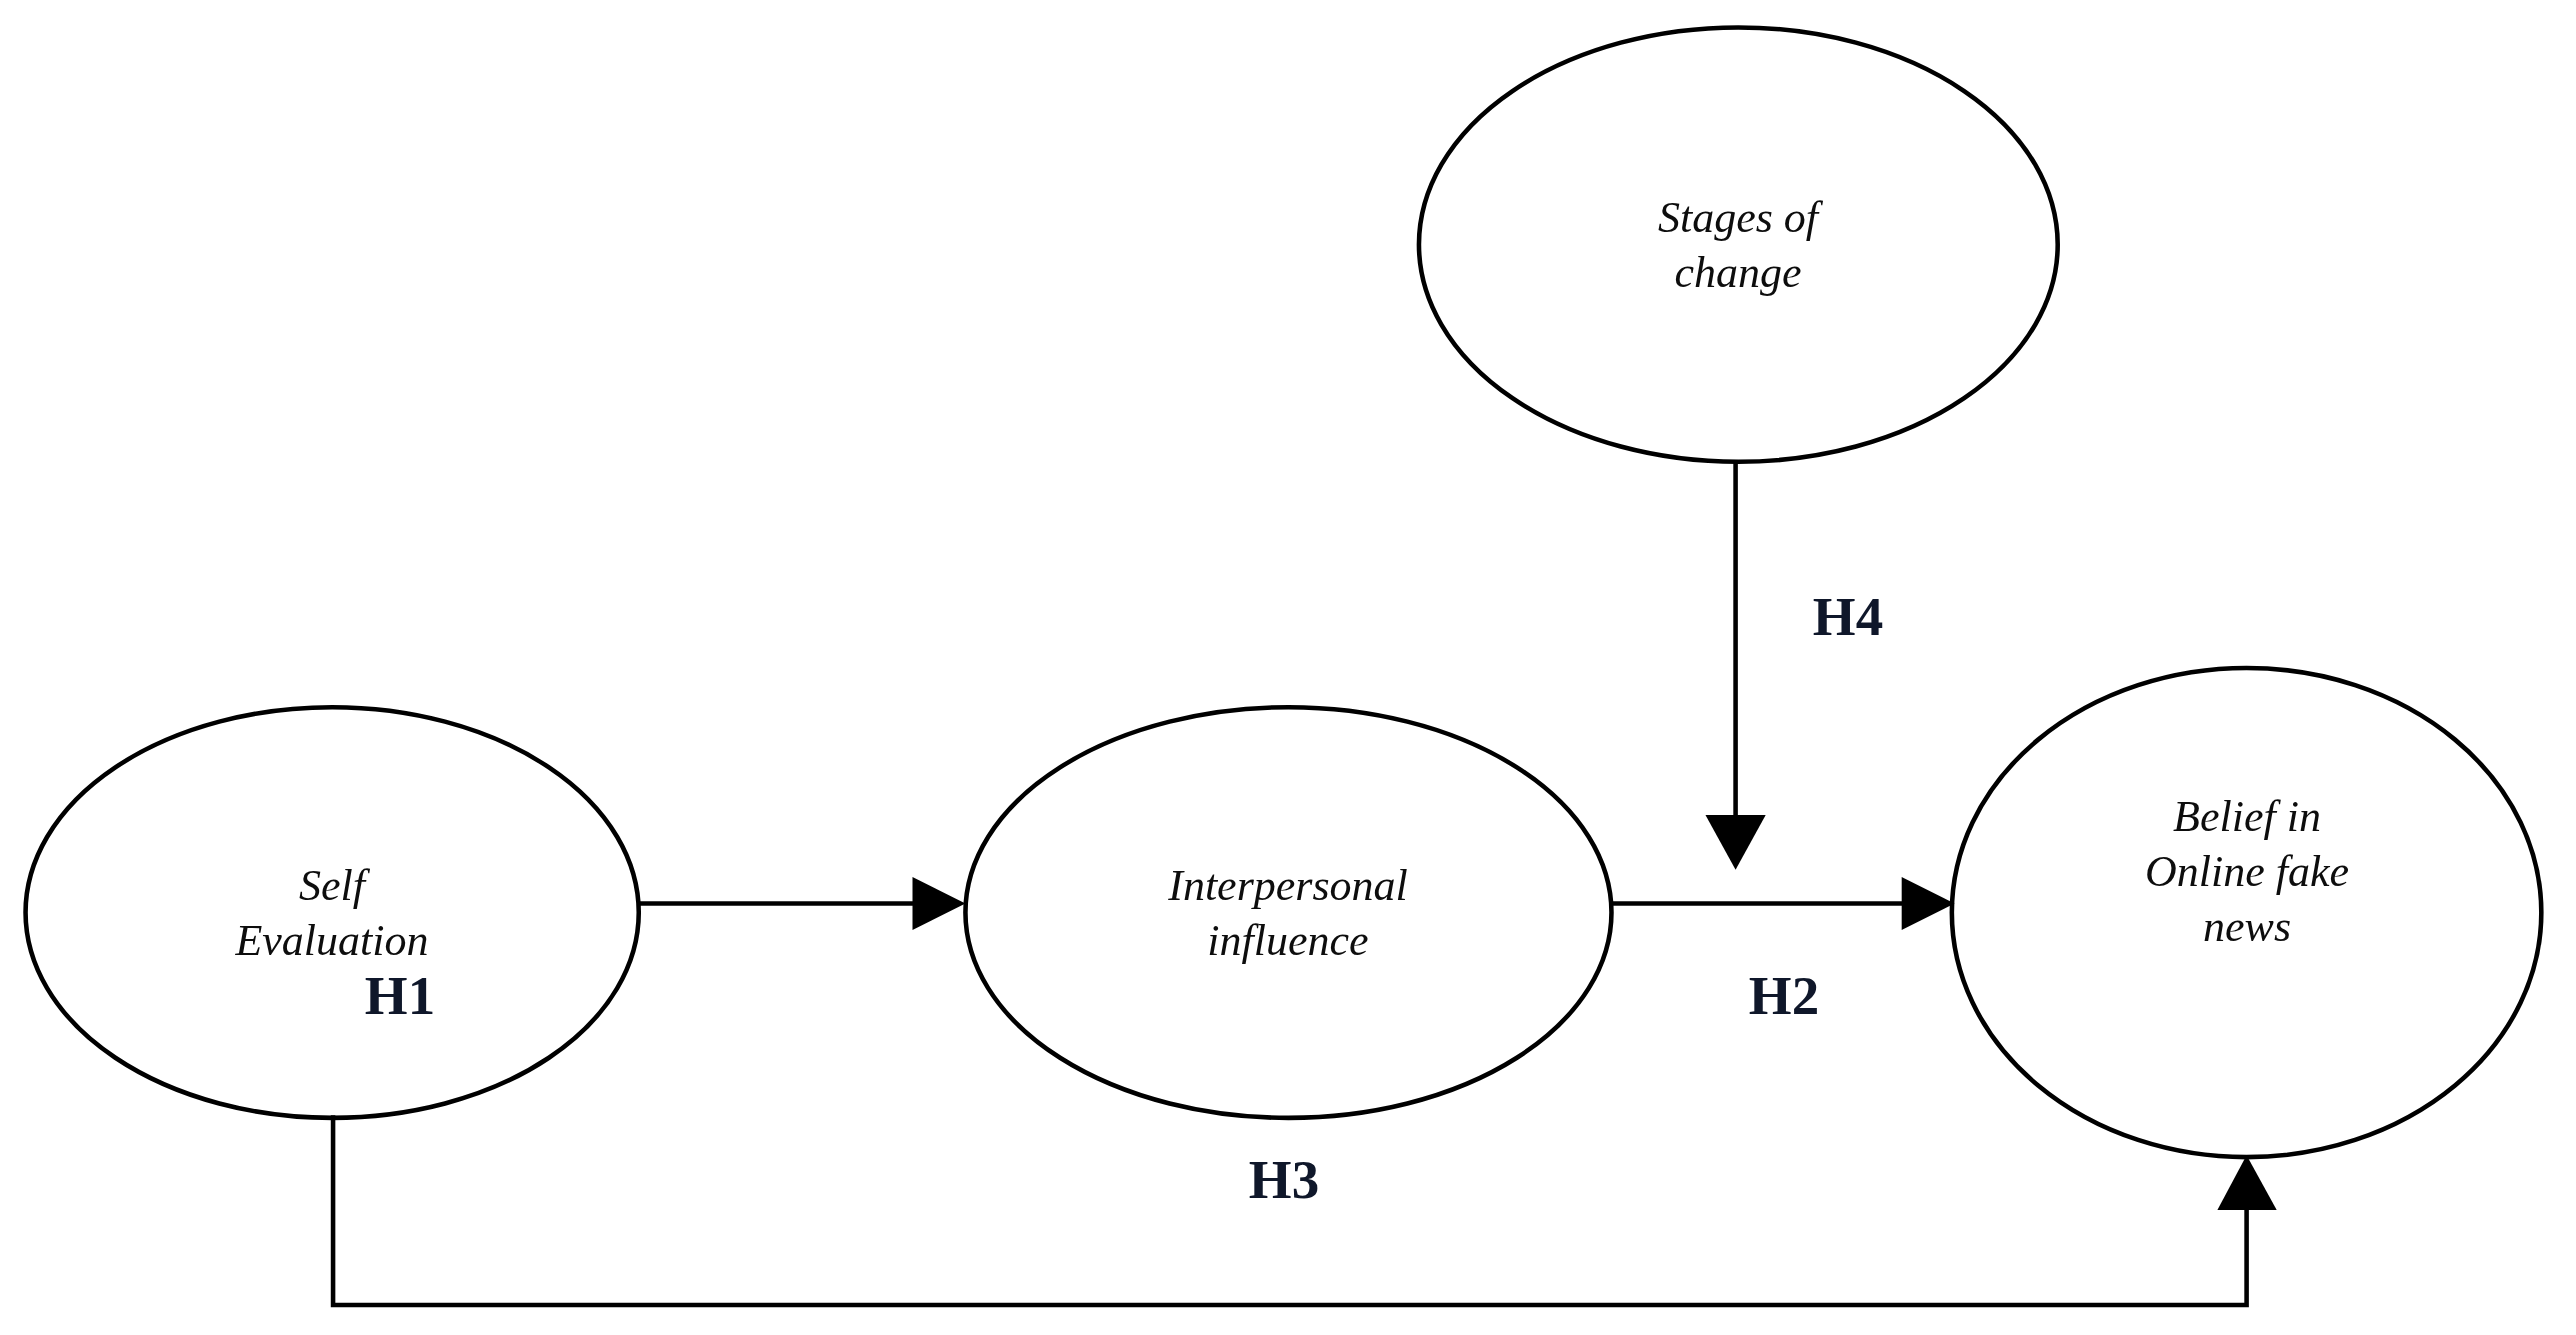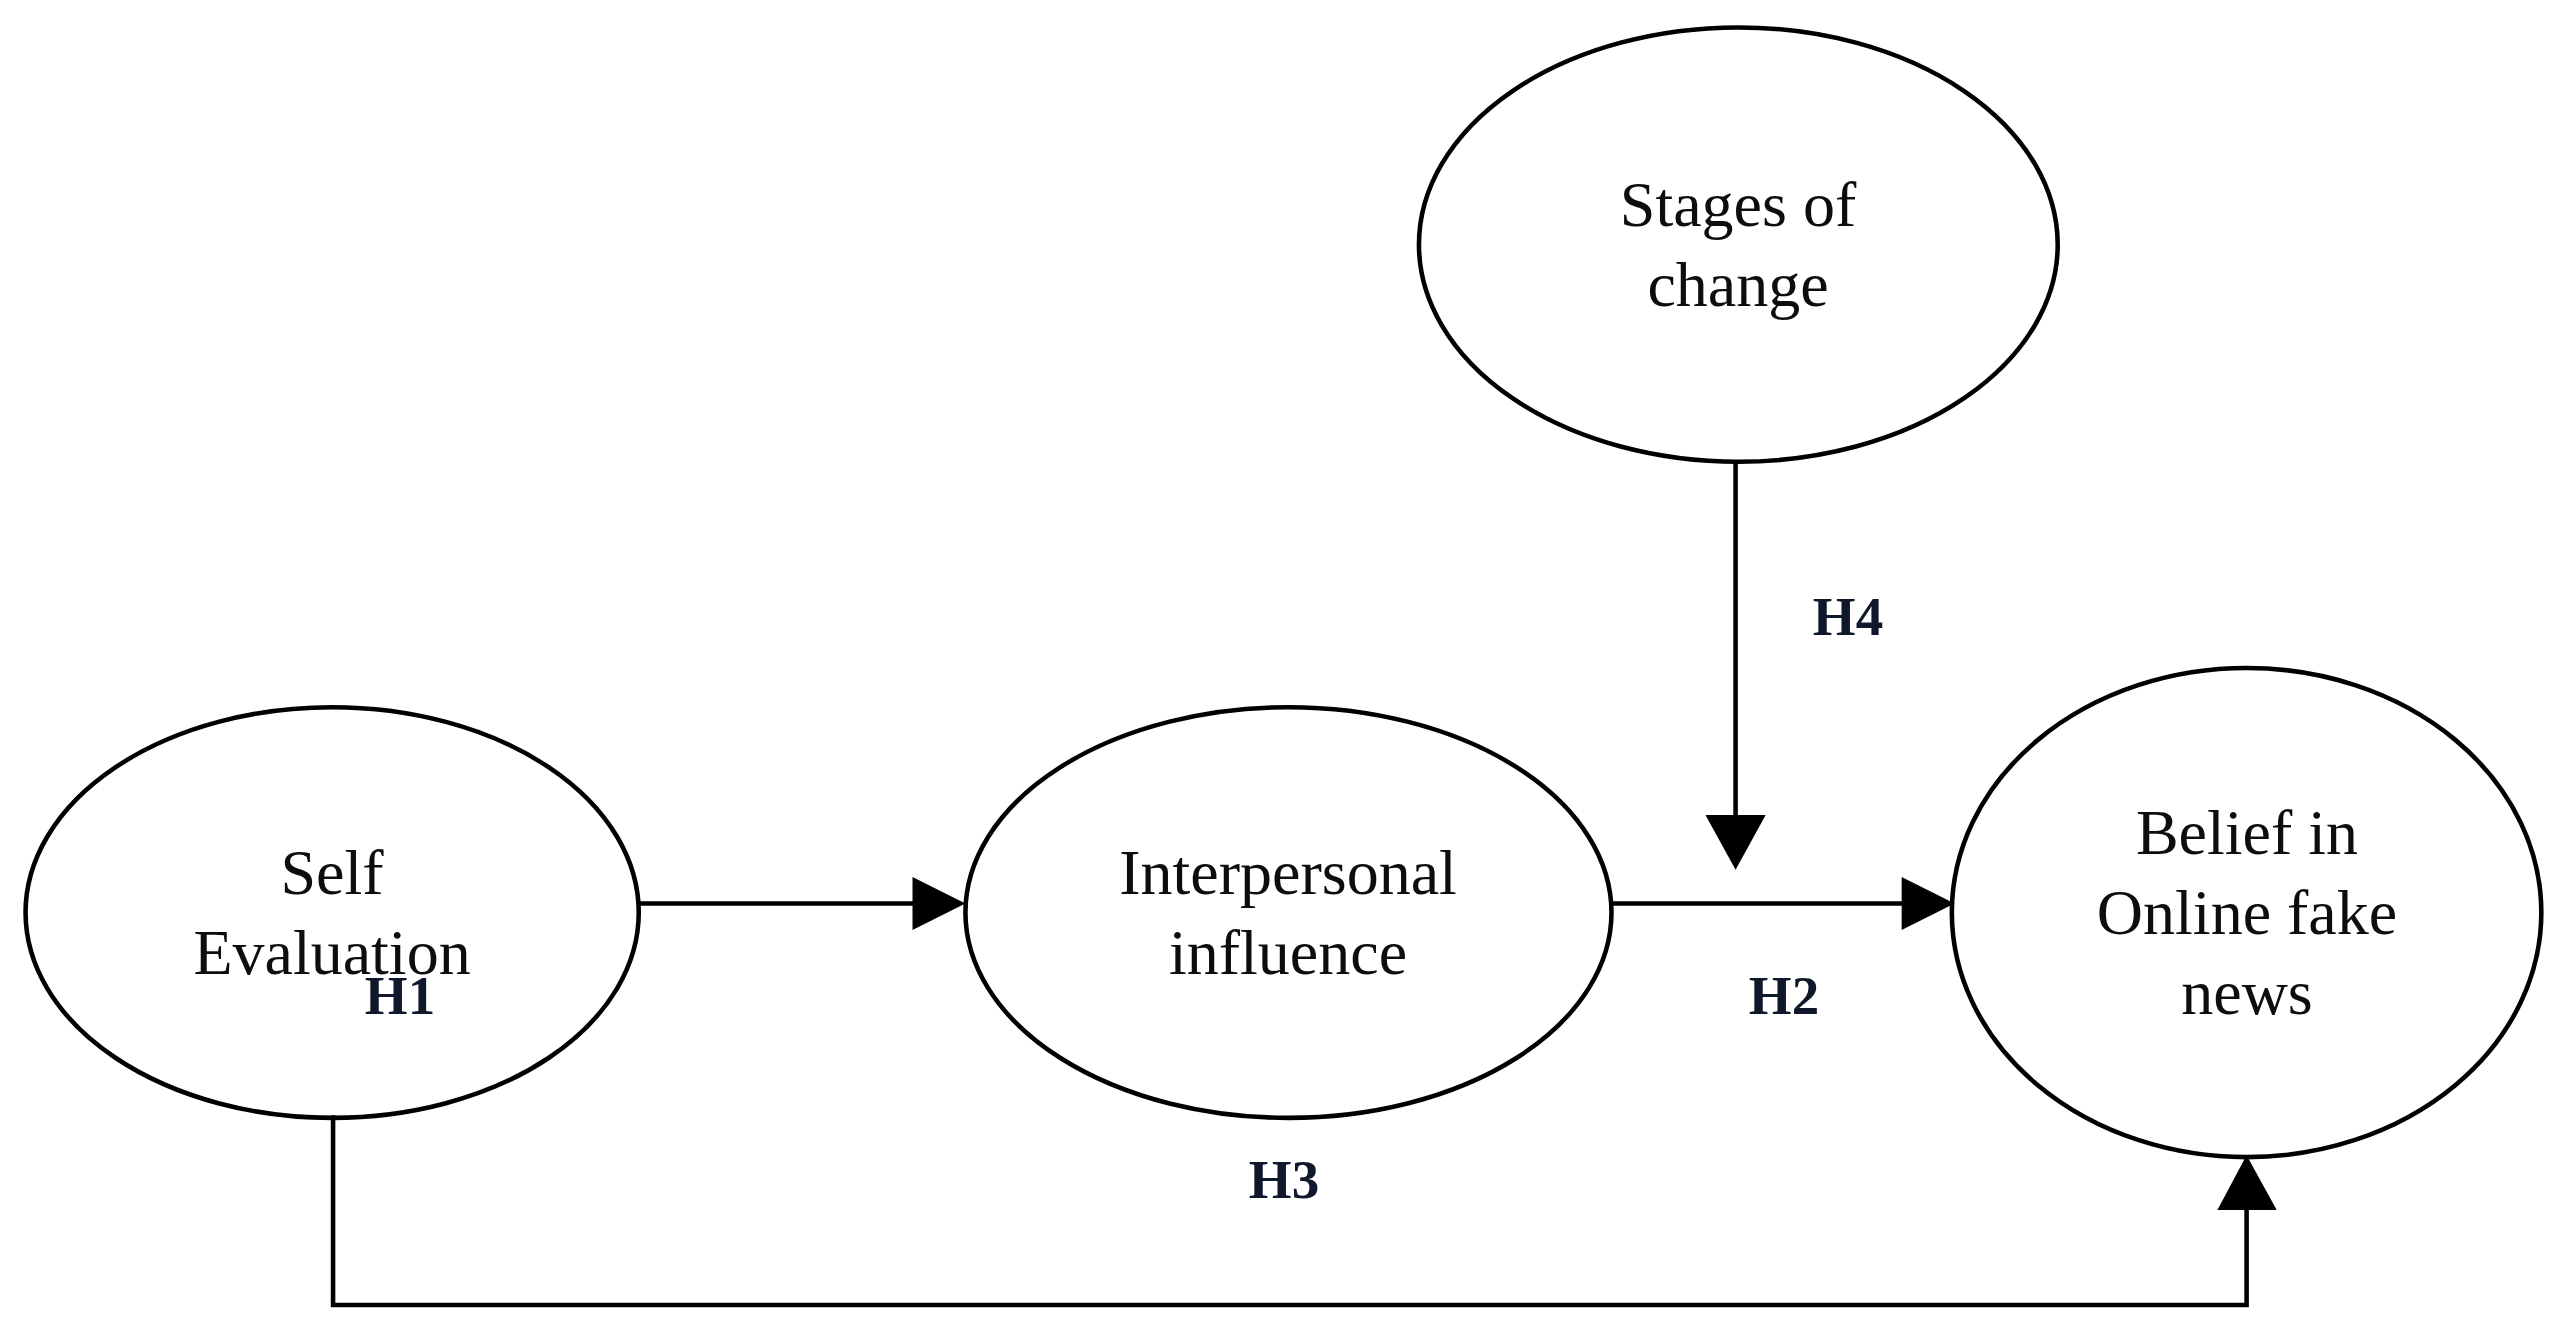--- a/index.html
+++ b/index.html
@@ -42,25 +42,26 @@
   .edge-head {
     fill: #000000;
     stroke: none;
   }
   .node-label {
     position: absolute;
     text-align: center;
     color: #0d0d0d;
     font-family: "Liberation Serif", "DejaVu Serif", serif;
     font-weight: 400;
-    font-size: 64px;
+    font-size: 44px;
     line-height: 1.25;
     white-space: pre-line;
     transform: translate(-50%, -50%);
     pointer-events: none;
+    font-style: italic;
   }
   .edge-label {
     position: absolute;
     text-align: center;
     color: #0f172a;
     font-family: "Liberation Serif", "DejaVu Serif", serif;
     font-weight: 700;
     font-size: 55px;
     line-height: 1;
     white-space: nowrap;
@@ -107,21 +108,21 @@
 
   <div class="node-label" style="left:1738px; top:245px; width:566px;">Stages of
 change</div>
 
   <div class="node-label" style="left:332px; top:913px; width:548px;">Self
 Evaluation</div>
 
   <div class="node-label" style="left:1288px; top:913px; width:584px;">Interpersonal
 influence</div>
 
-  <div class="node-label" style="left:2247px; top:913px; width:529px;">Belief in
+  <div class="node-label" style="left:2247px; top:871px; width:529px;">Belief in
 Online fake
 news</div>
 
   <div class="edge-label" style="left:400px; top:995px;">H1</div>
 
   <div class="edge-label" style="left:1784px; top:995px;font-family:Liberation Serif, serif;">H2</div>
 
   <div class="edge-label" style="left:1268px; top:1179px;margin-left:16px;">H3</div>
 
   <div class="edge-label" style="left:1848px; top:616px;">H4</div>

